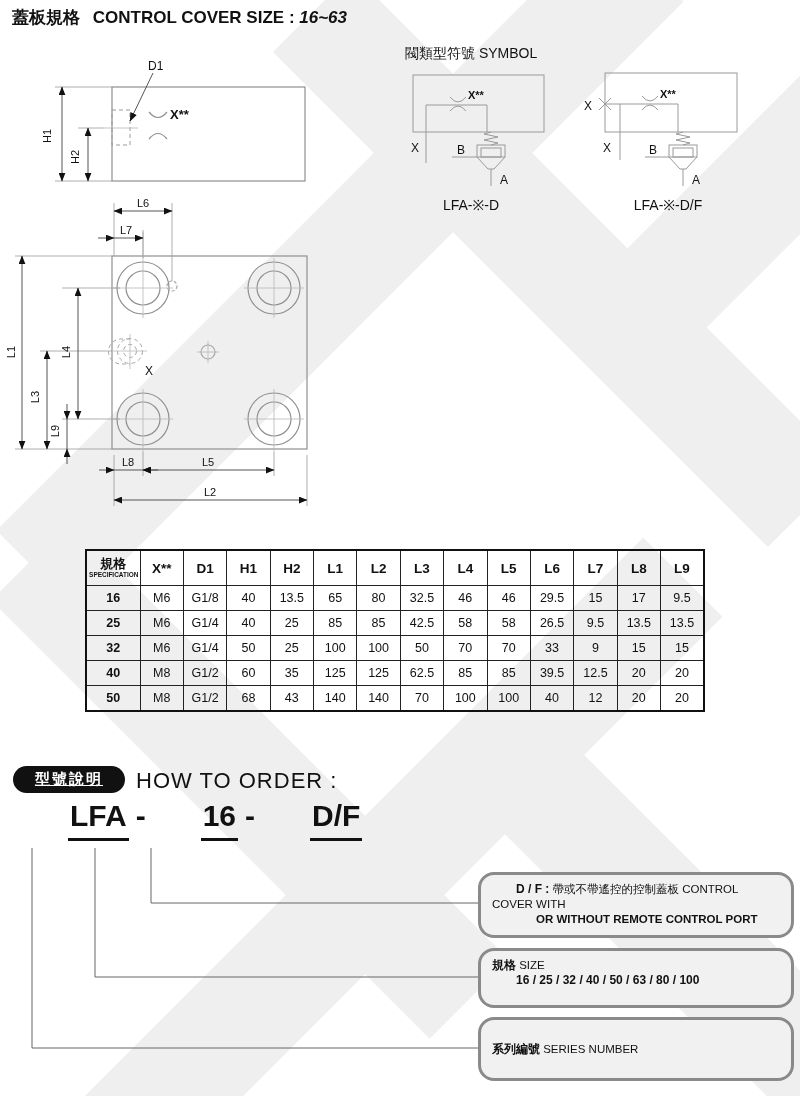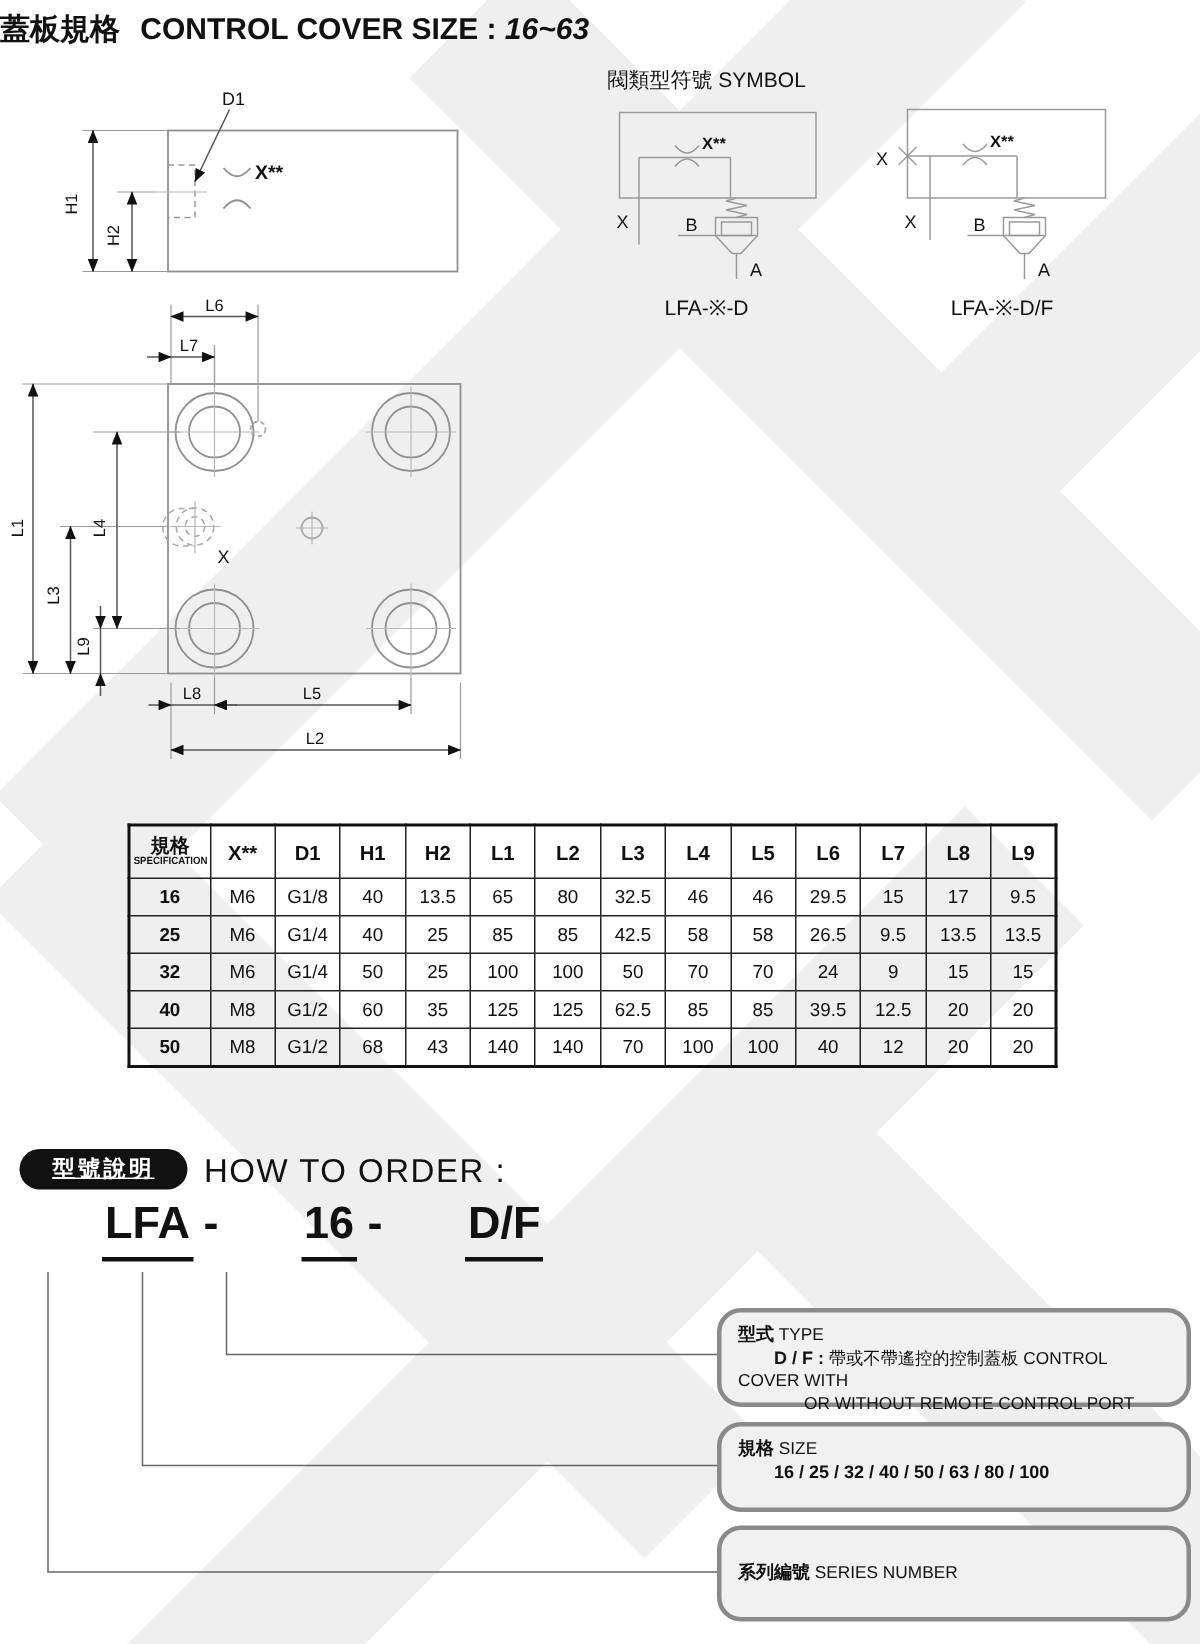--- a/index.html
+++ b/index.html
@@ -2,21 +2,21 @@
 <html><head>
 <meta charset="utf-8">
 <style>
   html,body{margin:0;padding:0;}
   .page{position:relative;width:800px;height:1096px;background:#ffffff;overflow:hidden;
         font-family:"Liberation Sans",sans-serif;color:#111;}
   .wm{position:absolute;background:#efefef;z-index:0;}
   .layer{position:absolute;z-index:1;}
 
   
-  .title{left:0;top:6px;width:760px;font-size:20px;font-weight:bold;}
+  .title{left:12px;top:6px;width:760px;font-size:17px;font-weight:bold;}
   .title .zh{margin-right:8px;}
   .title .range{font-style:italic;}
 
   
   .drawings{left:0;top:0;}
   svg text{font-family:"Liberation Sans",sans-serif;fill:#111;}
 
   
   .spec-table-wrap{left:85px;top:549px;width:620px;}
   table.spec{border-collapse:collapse;width:620px;table-layout:fixed;background:transparent;}
@@ -35,21 +35,21 @@
         justify-content:center;letter-spacing:2px;text-decoration:underline;}
   .order-heading{left:136px;top:768px;font-size:22px;font-weight:normal;letter-spacing:1px;}
   .order-code{left:20px;top:799px;font-size:30px;font-weight:bold;letter-spacing:0;display:flex;}
   .order-code .seg{border-bottom:3px solid #111;padding:0 2px 5px 2px;margin-left:48px;}
   .order-code .dash{padding:0 7px 5px 7px;}
 
   .callout{position:absolute;left:478px;width:288px;background:#f1f1f1;border:3px solid #8a8a8a;
         border-radius:16px;padding:7px 11px;font-size:11.5px;line-height:15px;z-index:1;}
   .callout .bt{font-weight:bold;font-size:12px;padding-left:24px;}
   .callout .zh{font-weight:bold;font-size:12px;}
-  .callout .indent{padding-left:44px;}
+  .callout .indent{padding-left:44px;font-weight:bold;}
   .box1{top:872px;height:46px;}
   .box2{top:948px;height:40px;}
   .box3{top:1017px;height:44px;display:flex;align-items:center;text-align:center;}
 </style>
 </head>
 <body>
 
 <div class="page">
 
   <div class="wm" style="width:860px;height:112px;left:-90px;top:210px;transform:rotate(-45deg);"></div>
@@ -299,21 +299,21 @@
             <td class="size-cell">32</td>
             <td>M6</td>
             <td>G1/4</td>
             <td>50</td>
             <td>25</td>
             <td>100</td>
             <td>100</td>
             <td>50</td>
             <td>70</td>
             <td>70</td>
-            <td>24</td>
+            <td>33</td>
             <td>9</td>
             <td>15</td>
             <td>15</td>
           </tr>
           <tr>
             <td class="size-cell">40</td>
             <td>M8</td>
             <td>G1/2</td>
             <td>60</td>
             <td>35</td>
@@ -363,24 +363,20 @@
   <svg class="layer" style="left:0;top:846px;" width="800" height="250" viewBox="0 846 800 250">
     <g stroke="#666" stroke-width="1" fill="none">
       <path d="M151,848 V903 H478"></path>
       <path d="M95,848 V977 H478"></path>
       <path d="M32,848 V1048 H478"></path>
     </g>
   </svg>
 
   <div class="callout box1">
     <div>
-      <span class="zh">型式</span>
-      <span>TYPE</span>
-    </div>
-    <div>
       <span class="bt">D / F :</span>
       <span>帶或不帶遙控的控制蓋板</span>
       <span>CONTROL COVER WITH</span>
     </div>
     <div class="indent">OR WITHOUT REMOTE CONTROL PORT</div>
   </div>
 
   <div class="callout box2">
     <div>
       <span class="zh">規格</span>

